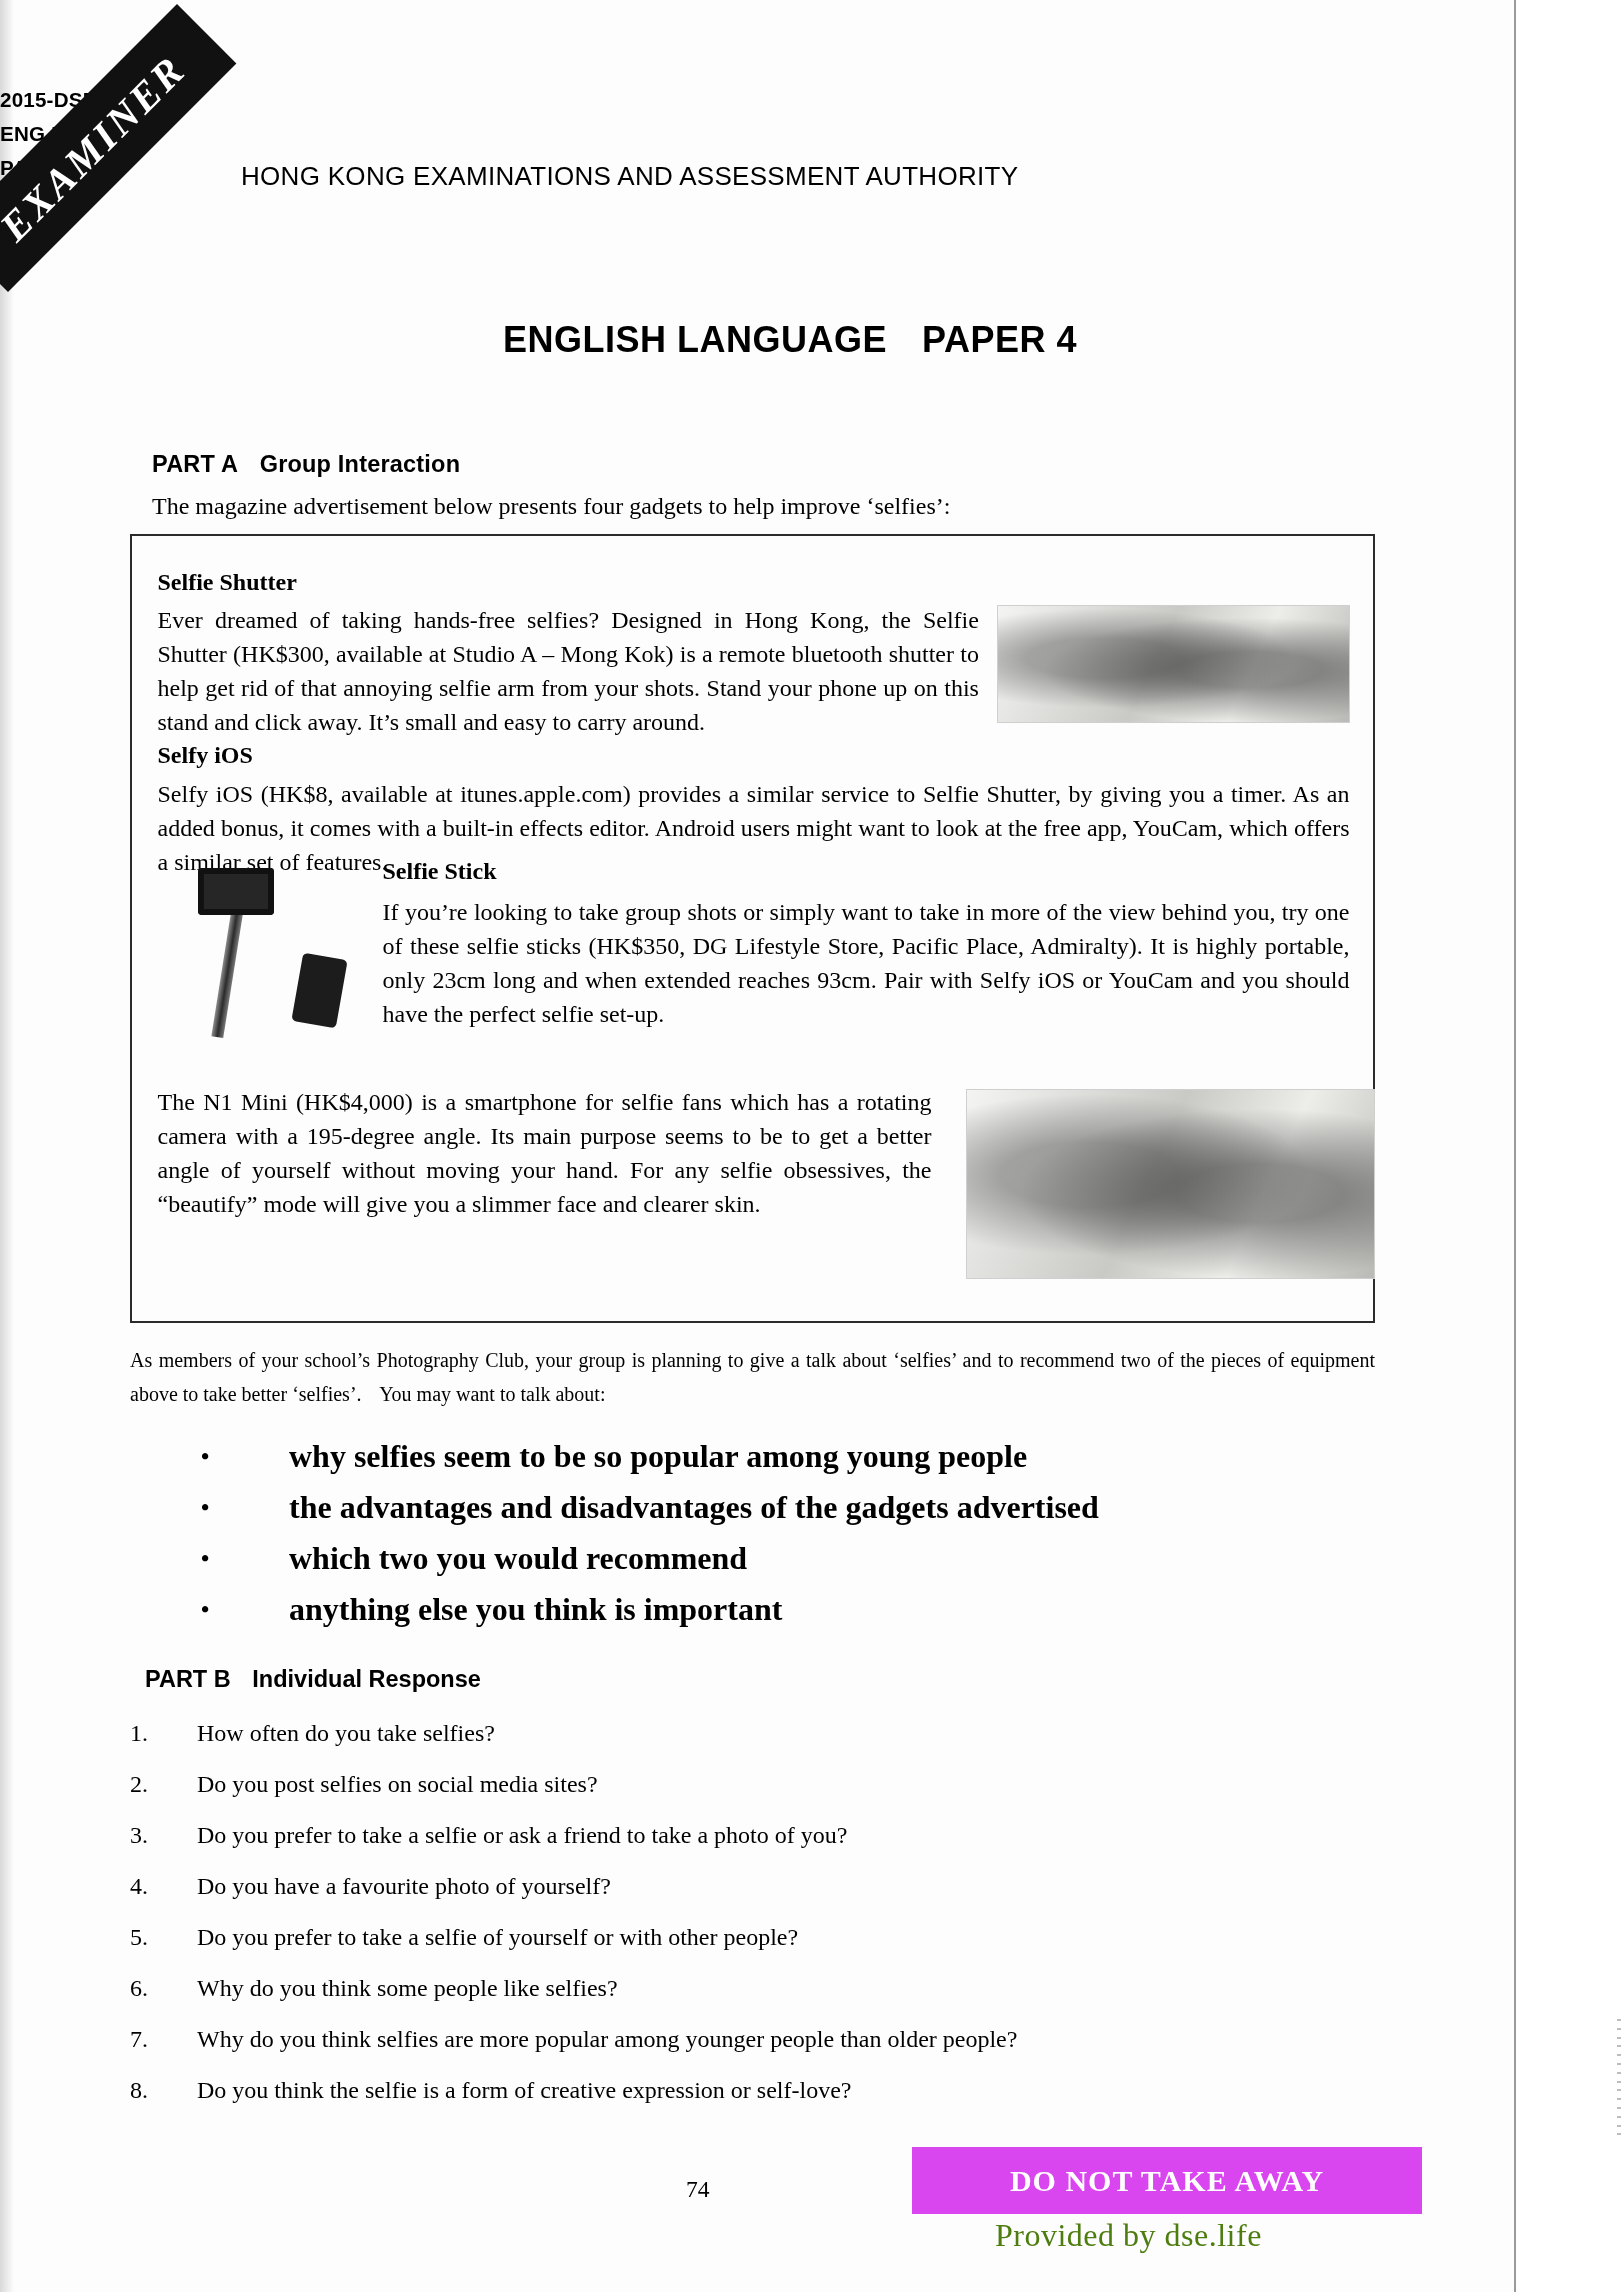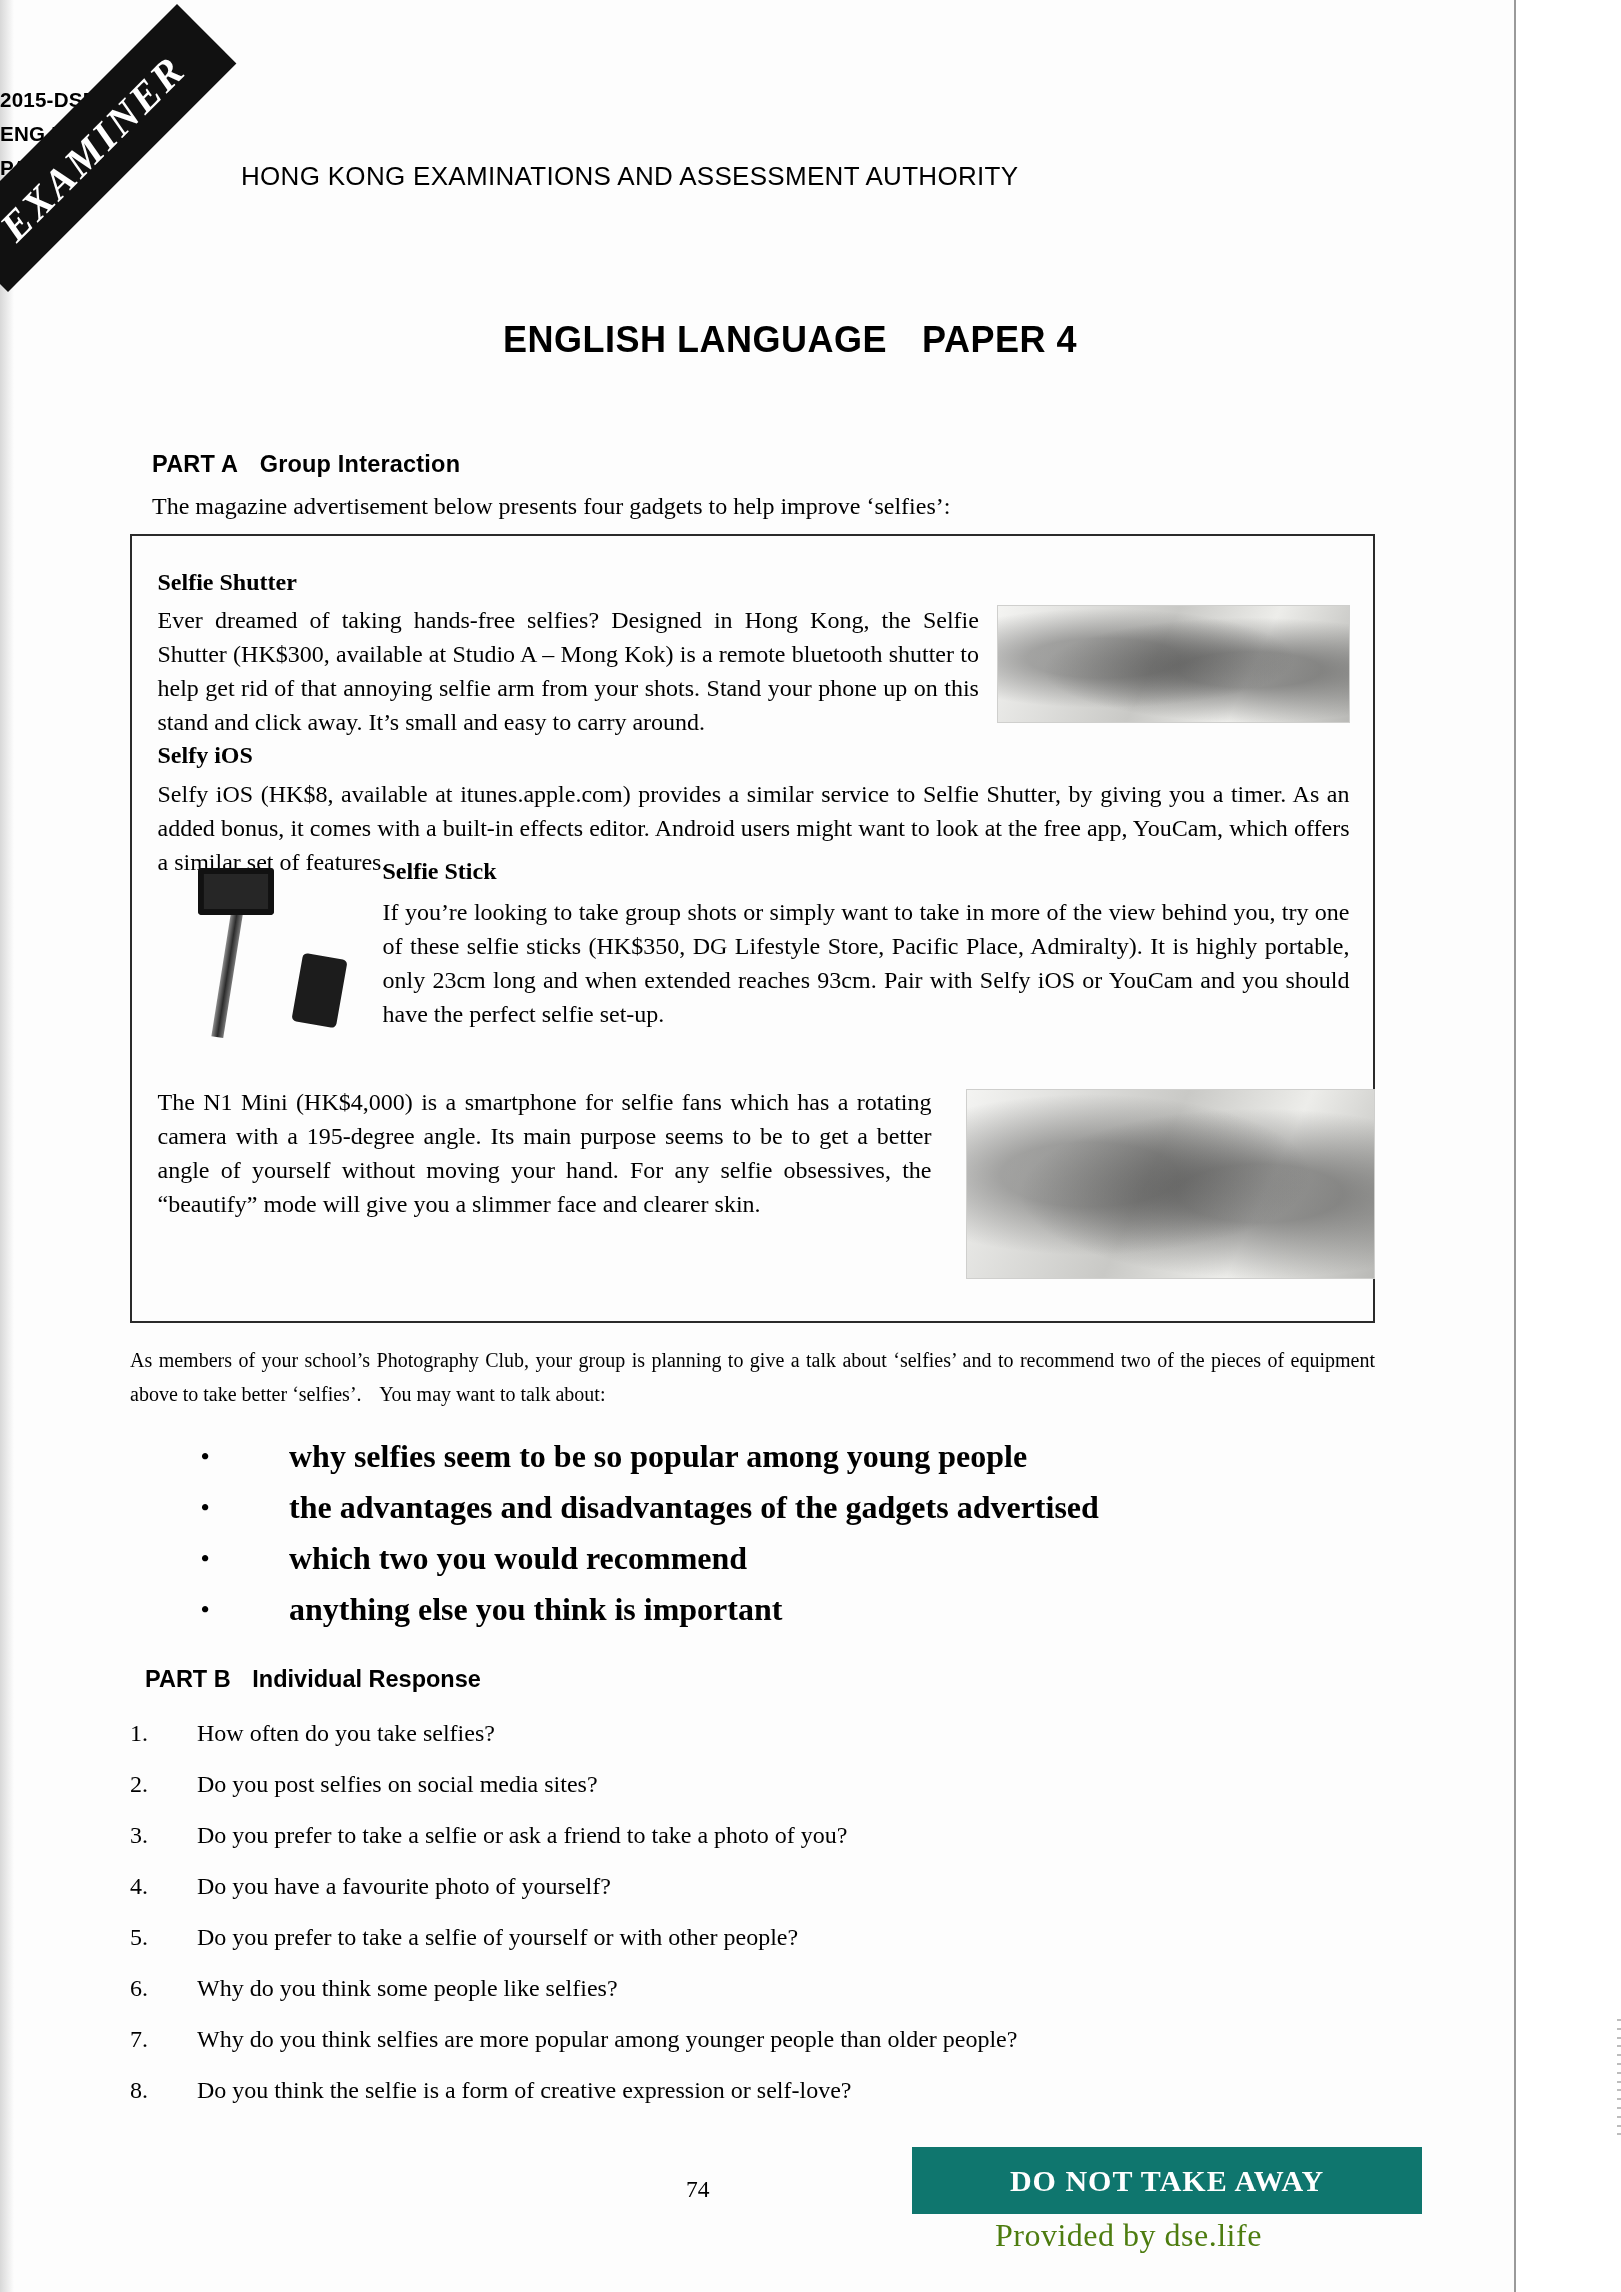--- a/index.html
+++ b/index.html
@@ -362,21 +362,21 @@
     left: 686px;
     top: 2176px;
     font-size: 23.5px;
   }
   .donottake {
     position: absolute;
     left: 912px;
     top: 2147px;
     width: 510px;
     height: 67px;
-    background: #0f766e;
+    background: #d946ef;
     color: #ffffff;
     display: flex;
     align-items: center;
     justify-content: center;
     font-family: "Liberation Serif", serif;
     font-weight: bold;
     font-size: 30px;
     letter-spacing: 1px;
   }
   .watermark {

